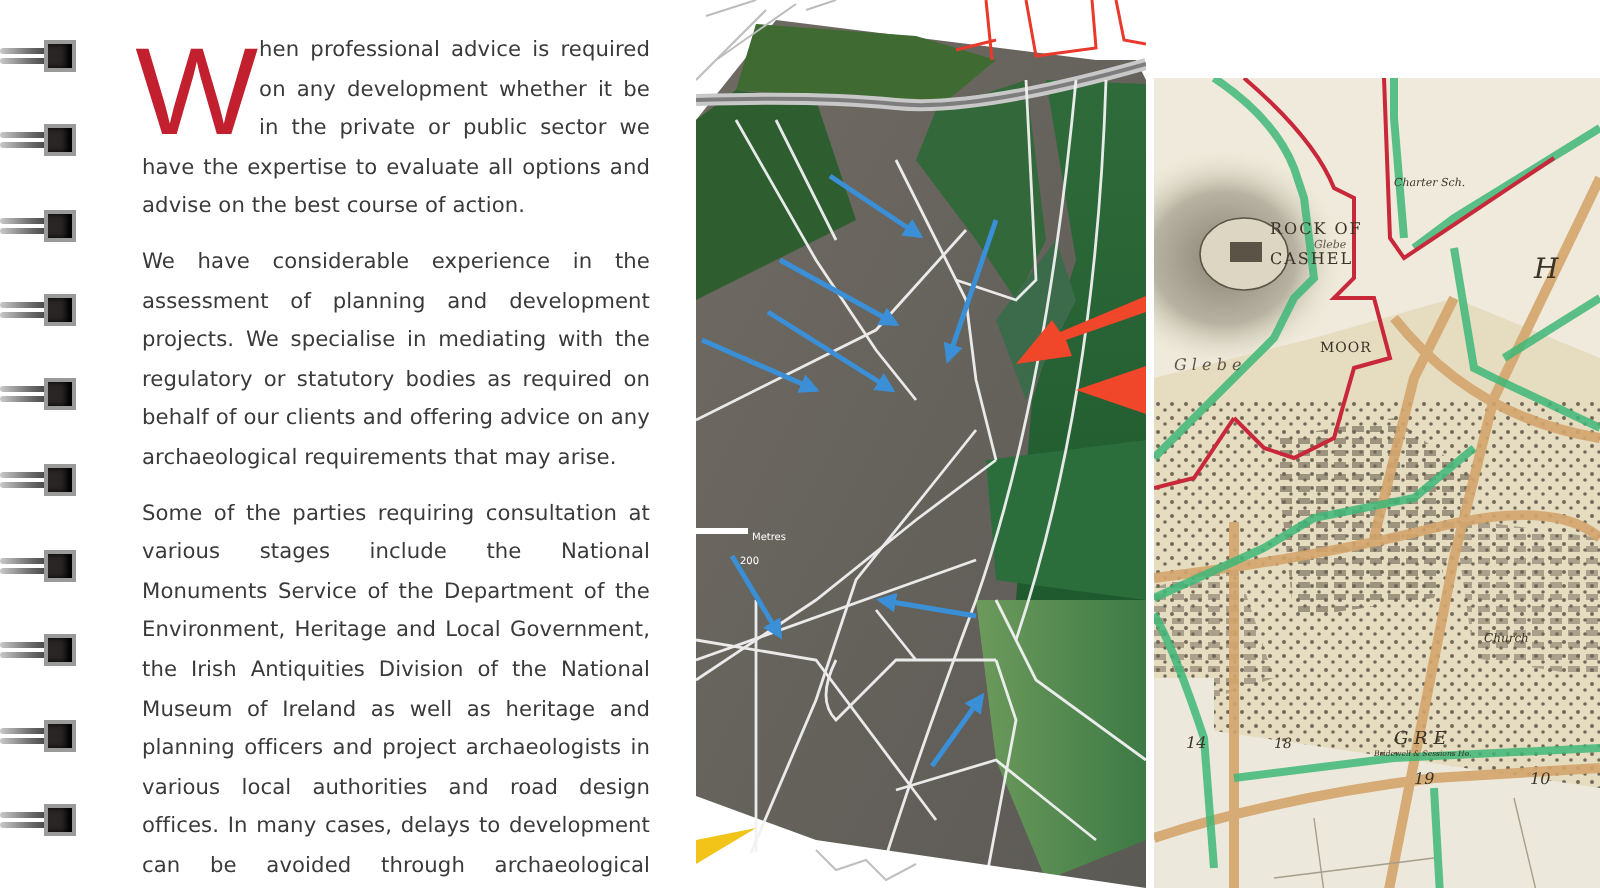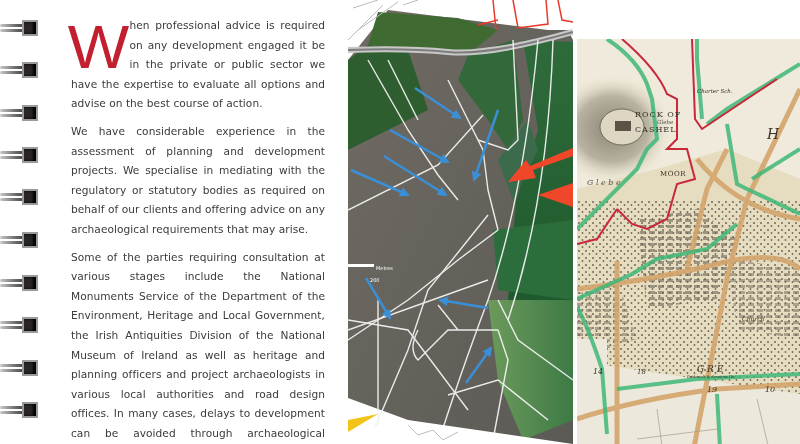--- a/index.html
+++ b/index.html
@@ -92,21 +92,21 @@
     </div>
     <div class="ring" style="top: 401px;">
       <span class="wire-a"></span>
       <span class="wire-b"></span>
       <span class="hole"></span>
     </div>
   </div>
 
 <div class="text-col">
   <p>
-    <span class="dropcap">W</span><span>hen professional advice is required on any development engaged it be in the private or public sector we have the expertise to evaluate all options and advise on the best course of action.</span>
+    <span class="dropcap">W</span><span>hen professional advice is required on any development whether it be in the private or public sector we have the expertise to evaluate all options and advise on the best course of action.</span>
   </p>
   <p>We have considerable experience in the assessment of planning and development projects. We specialise in mediating with the regulatory or statutory bodies as required on behalf of our clients and offering advice on any archaeological requirements that may arise.</p>
   <p>Some of the parties requiring consultation at various stages include the National Monuments Service of the Department of the Environment, Heritage and Local Government, the Irish Antiquities Division of the National Museum of Ireland as well as heritage and planning officers and project archaeologists in various local authorities and road design offices. In many cases, delays to development can be avoided through archaeological services being engaged at an early stage.</p>
 </div>
 
 <div class="aerial">
   <svg width="225" height="444" viewBox="0 0 225 444" xmlns="http://www.w3.org/2000/svg">
     <defs>
       <linearGradient id="fieldGray" x1="0" y1="0" x2="1" y2="1">
         <stop offset="0" stop-color="#6f6b63"></stop>

